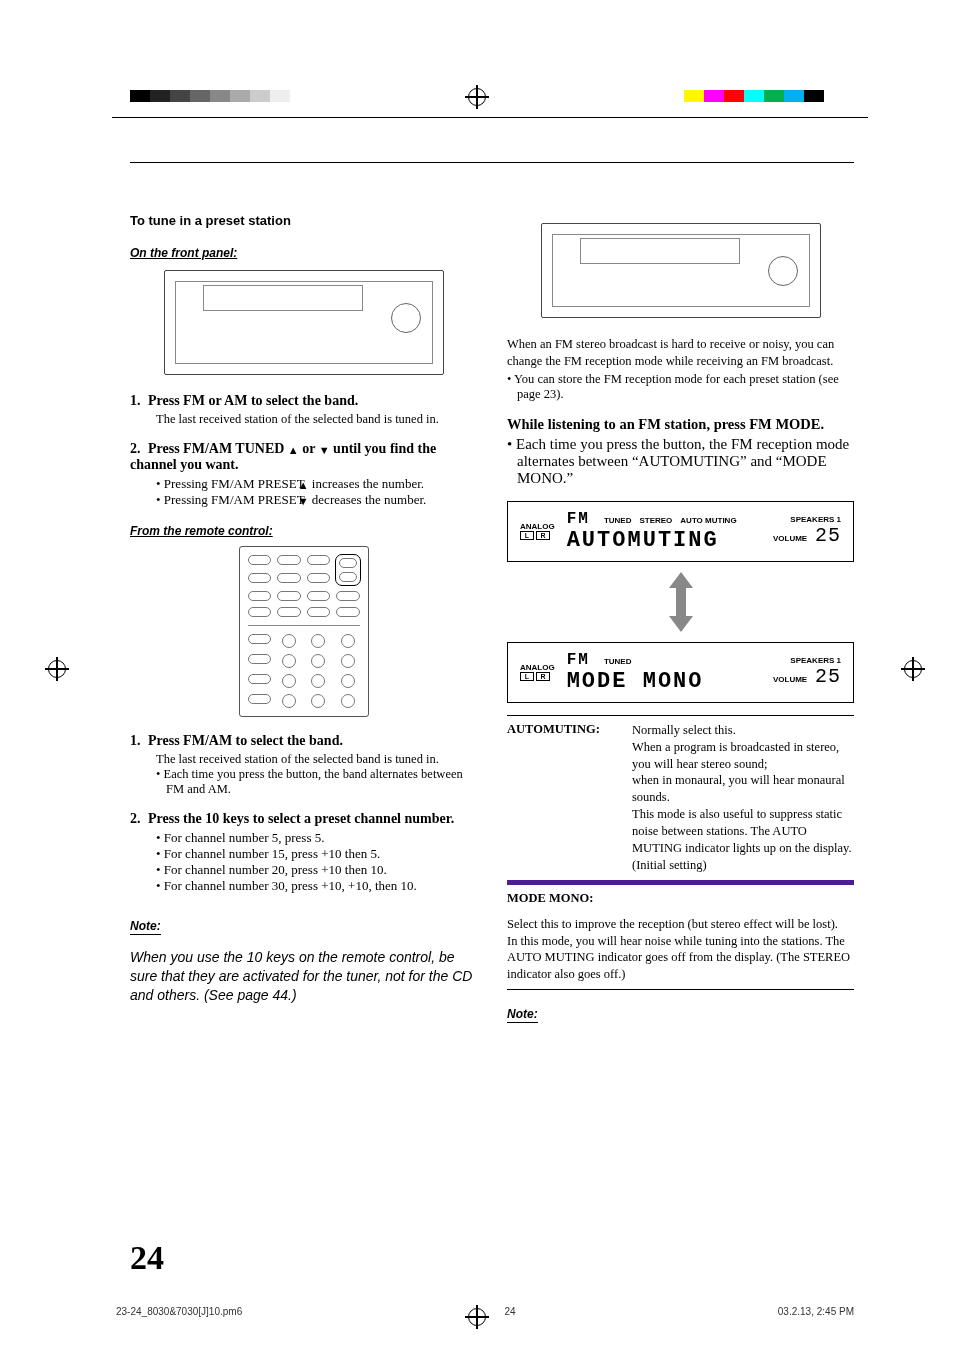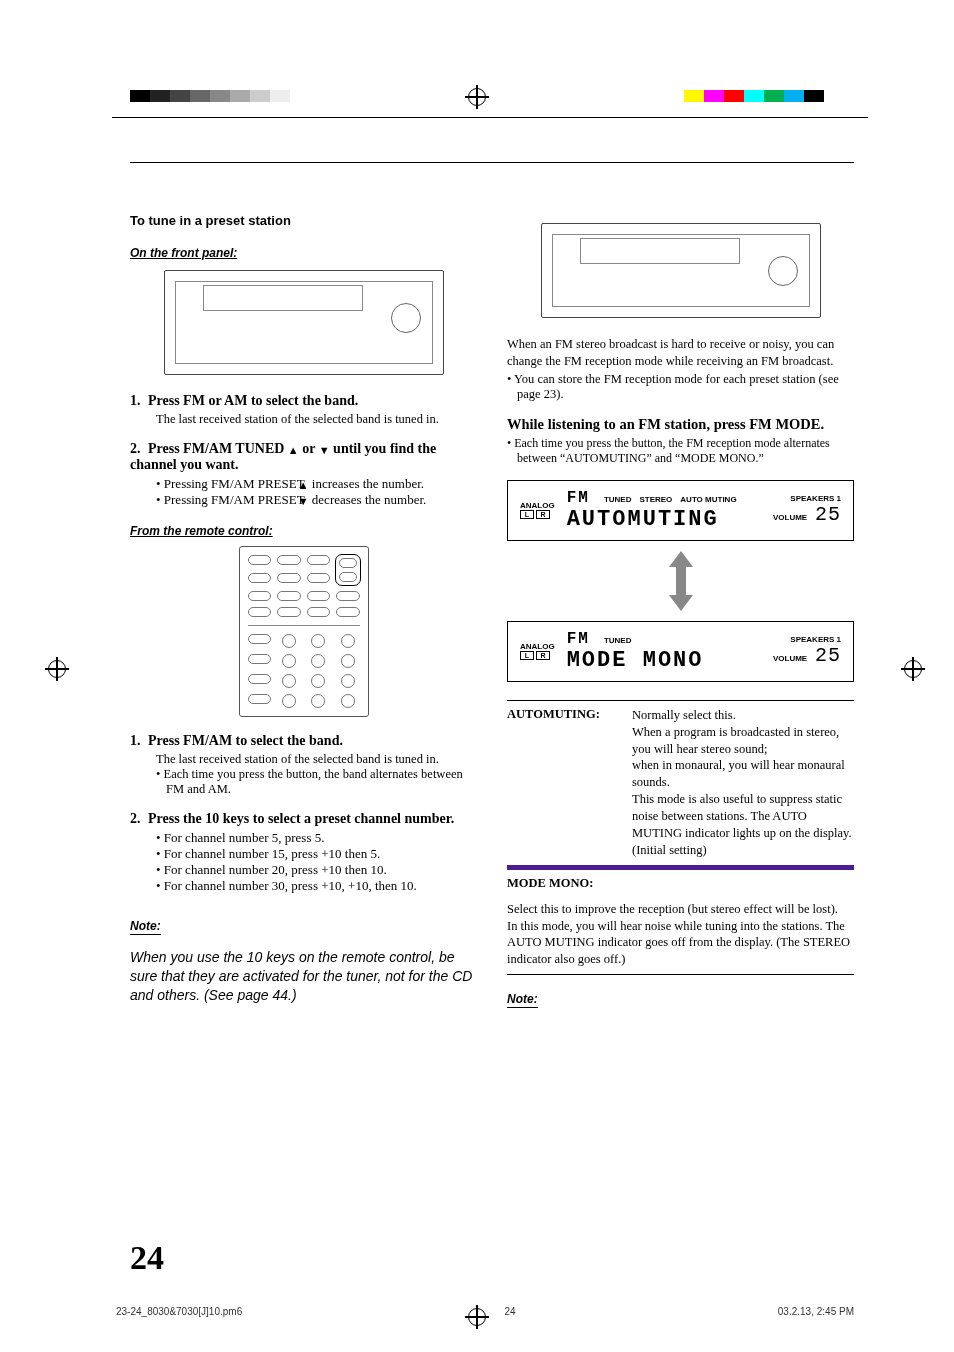--- a/index.html
+++ b/index.html
@@ -111,21 +111,21 @@
       linear-gradient(#888,#888) center/10px 32px no-repeat;
     position:relative;
   }
   .updown-arrow:before, .updown-arrow:after{
     content:""; position:absolute; left:50%; transform:translateX(-50%);
     border-left:12px solid transparent; border-right:12px solid transparent;
   }
   .updown-arrow:before{ top:0; border-bottom:16px solid #888;}
   .updown-arrow:after{ bottom:0; border-top:16px solid #888;}
 
-  .mode-table{ margin-top:18px; font-size:12.5px; border-top:1px solid #000; border-bottom:1px solid #000;}
+  .mode-table{ margin-top:12px; font-size:12.5px; border-top:1px solid #000; border-bottom:1px solid #000;}
   .mode-row{ display:flex; gap:10px; padding:6px 0;}
   .mode-row + .mode-row{ border-top:5px solid #4c1d95;flex-direction:column;}
   .mode-key{ font-weight:bold; width:115px; flex-shrink:0;}
   .mode-desc{ line-height:1.35; flex:1;}
 
   .page-num{
     position:absolute; left:130px; bottom:75px;
     font-family:"Times New Roman",serif; font-size:34px; font-weight:bold;
   }
   .footer-info{
@@ -275,21 +275,21 @@
           <div class="slot"></div>
           <div class="knob"></div>
       </div>
 
       <div style="font-size:12.5px; line-height:1.35;">When an FM stereo broadcast is hard to receive or noisy, you can change the FM reception mode while receiving an FM broadcast.</div>
       <div class="bullet" style="font-size:12.5px; padding-left:10px; margin-top:2px;">
         <span>•</span> <span>You can store the FM reception mode for each preset station (see page 23).</span>
       </div>
 
       <div class="step-title" style="margin-top:14px; font-size:14.5px;">While listening to an FM station, press FM MODE.</div>
-      <div class="bullet" style="font-size:12px; padding-left:10px;">
+      <div class="bullet" style="font-size:15px; padding-left:10px;">
         <span>•</span> <span>Each time you press the button, the FM reception mode alternates between “AUTOMUTING” and “MODE MONO.”</span>
       </div>
 
       <div class="lcd-box" style="margin-top:14px;">
         <div>
           <div class="lcd-small">ANALOG</div>
           <div class="lr-box"><span class="sq">L</span><span class="sq">R</span></div>
         </div>
         <div>
           <div style="display:flex; gap:14px; align-items:baseline;">

